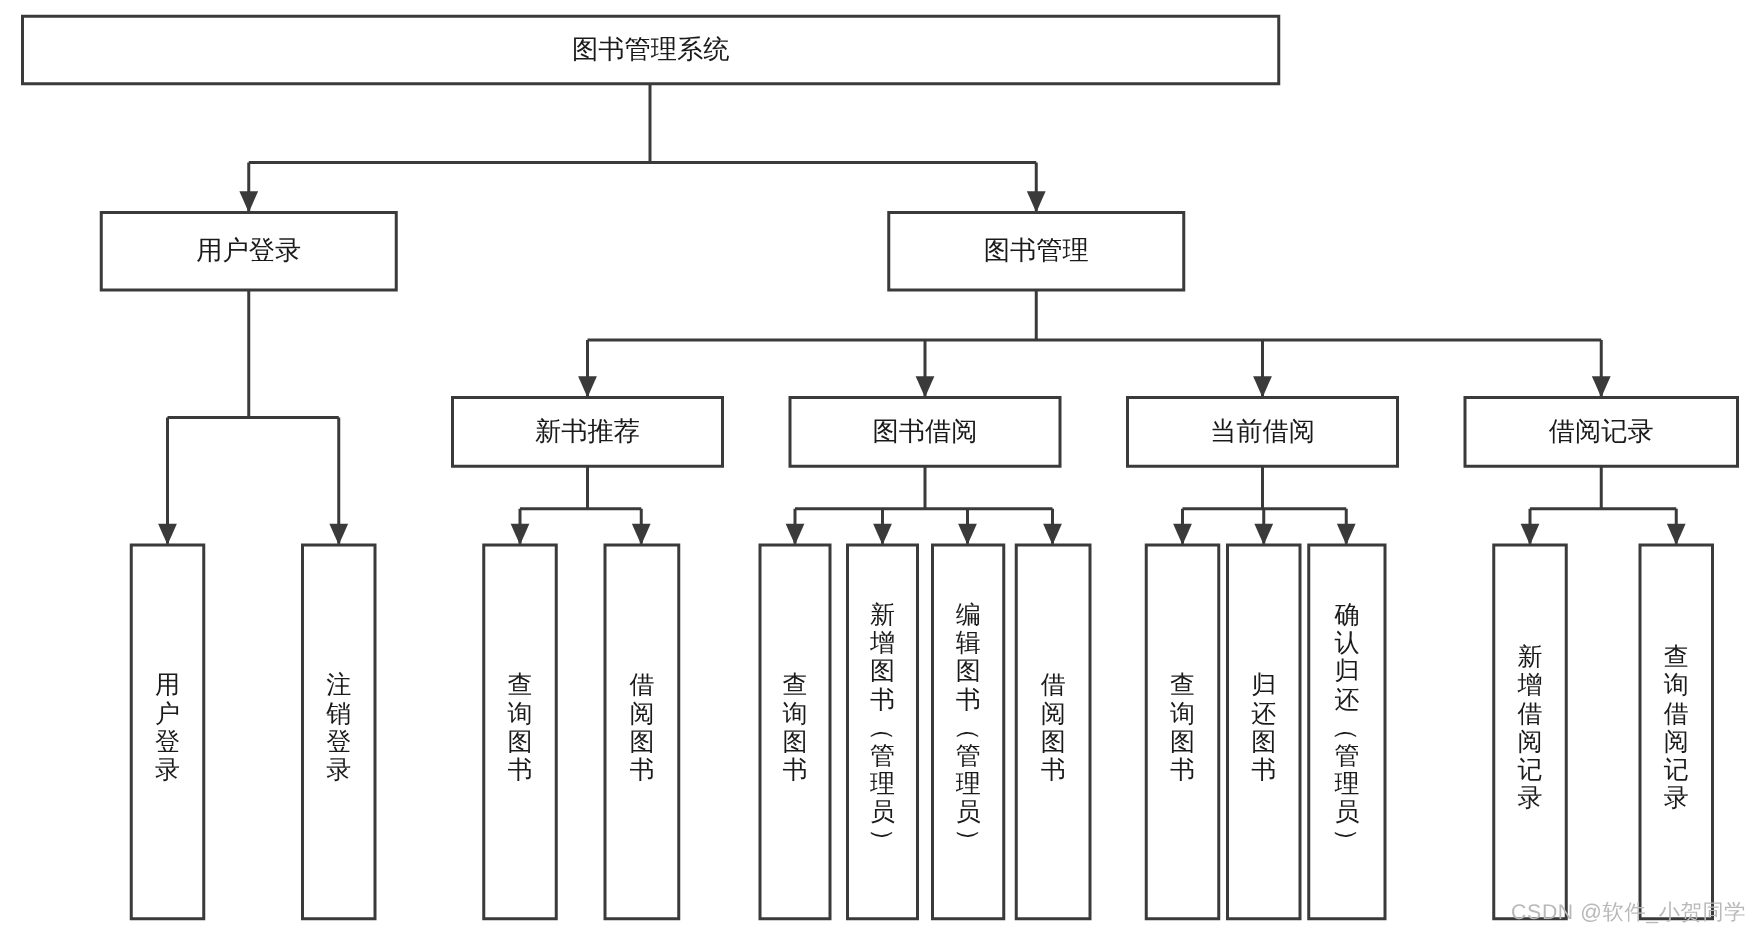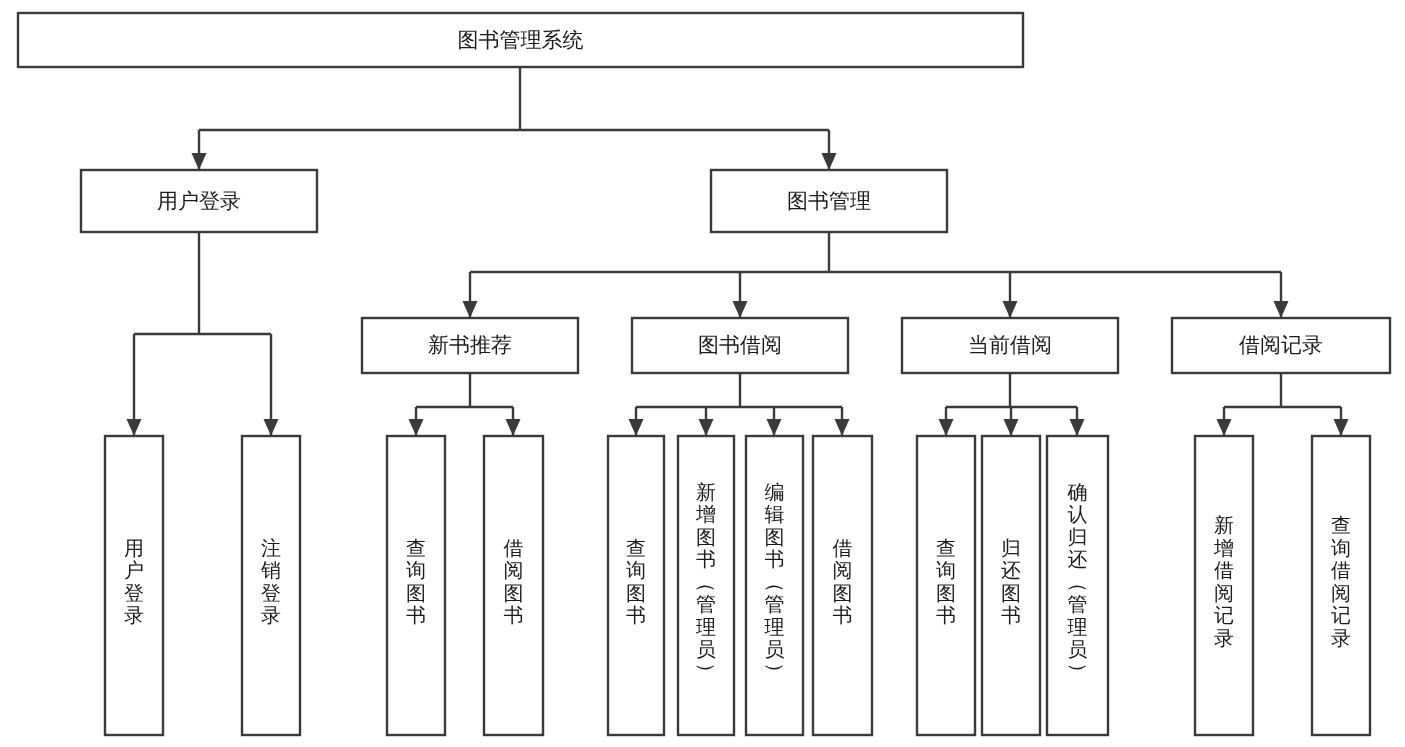--- a/index.html
+++ b/index.html
@@ -303,13 +303,14 @@
             <text class="vlabel-char" x="1341" y="532.25">查</text>
             <text class="vlabel-char" x="1341" y="554.75">询</text>
             <text class="vlabel-char" x="1341" y="577.25">借</text>
             <text class="vlabel-char" x="1341" y="599.75">阅</text>
             <text class="vlabel-char" x="1341" y="622.25">记</text>
             <text class="vlabel-char" x="1341" y="644.75">录</text>
           </g>
         </g>
       </g>
   </svg>
+  <div class="watermark">CSDN @软件_小贺同学</div>
 </div>
 
 </body></html>

